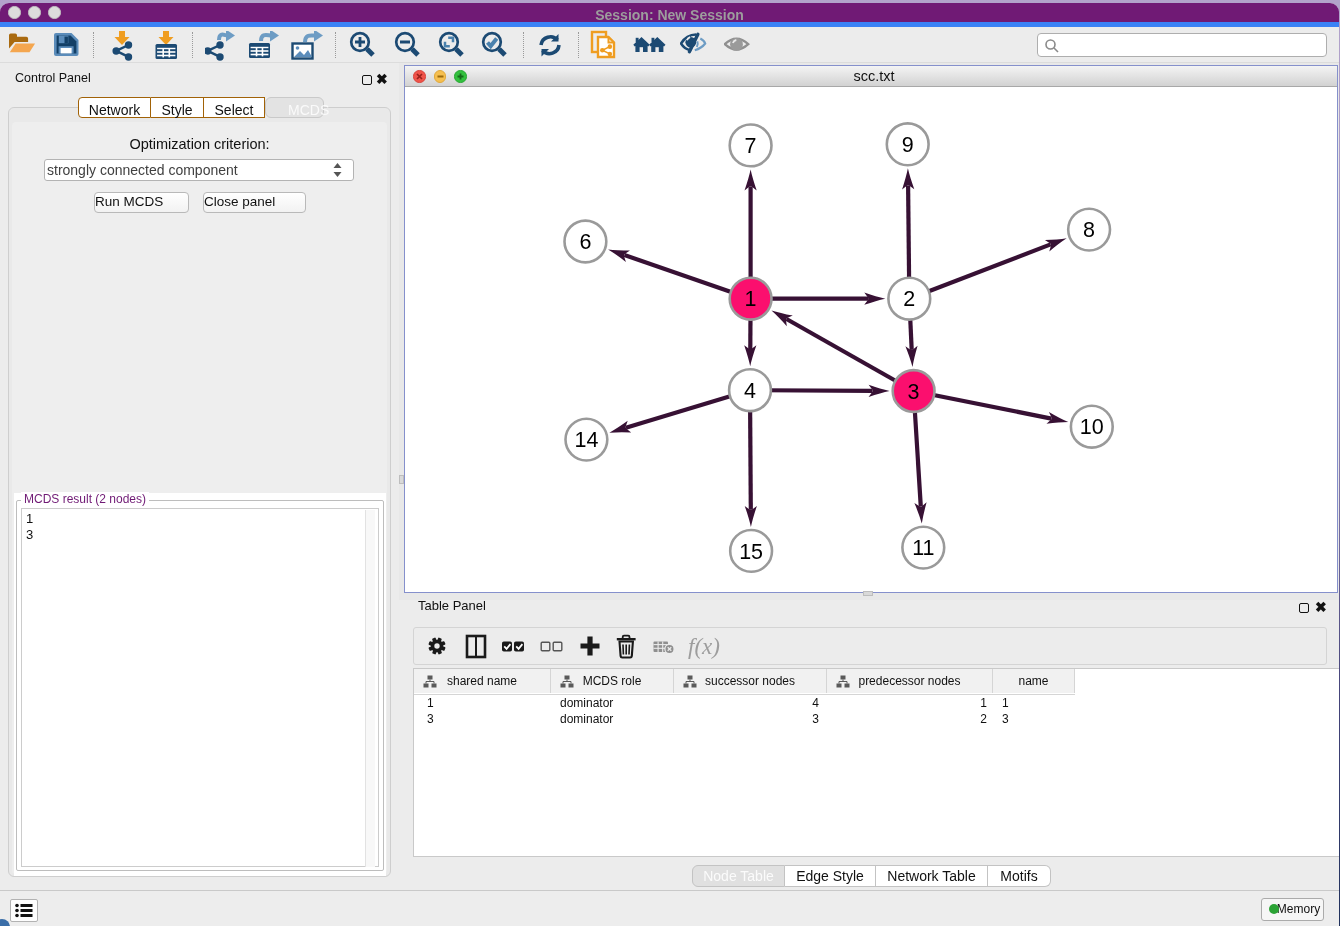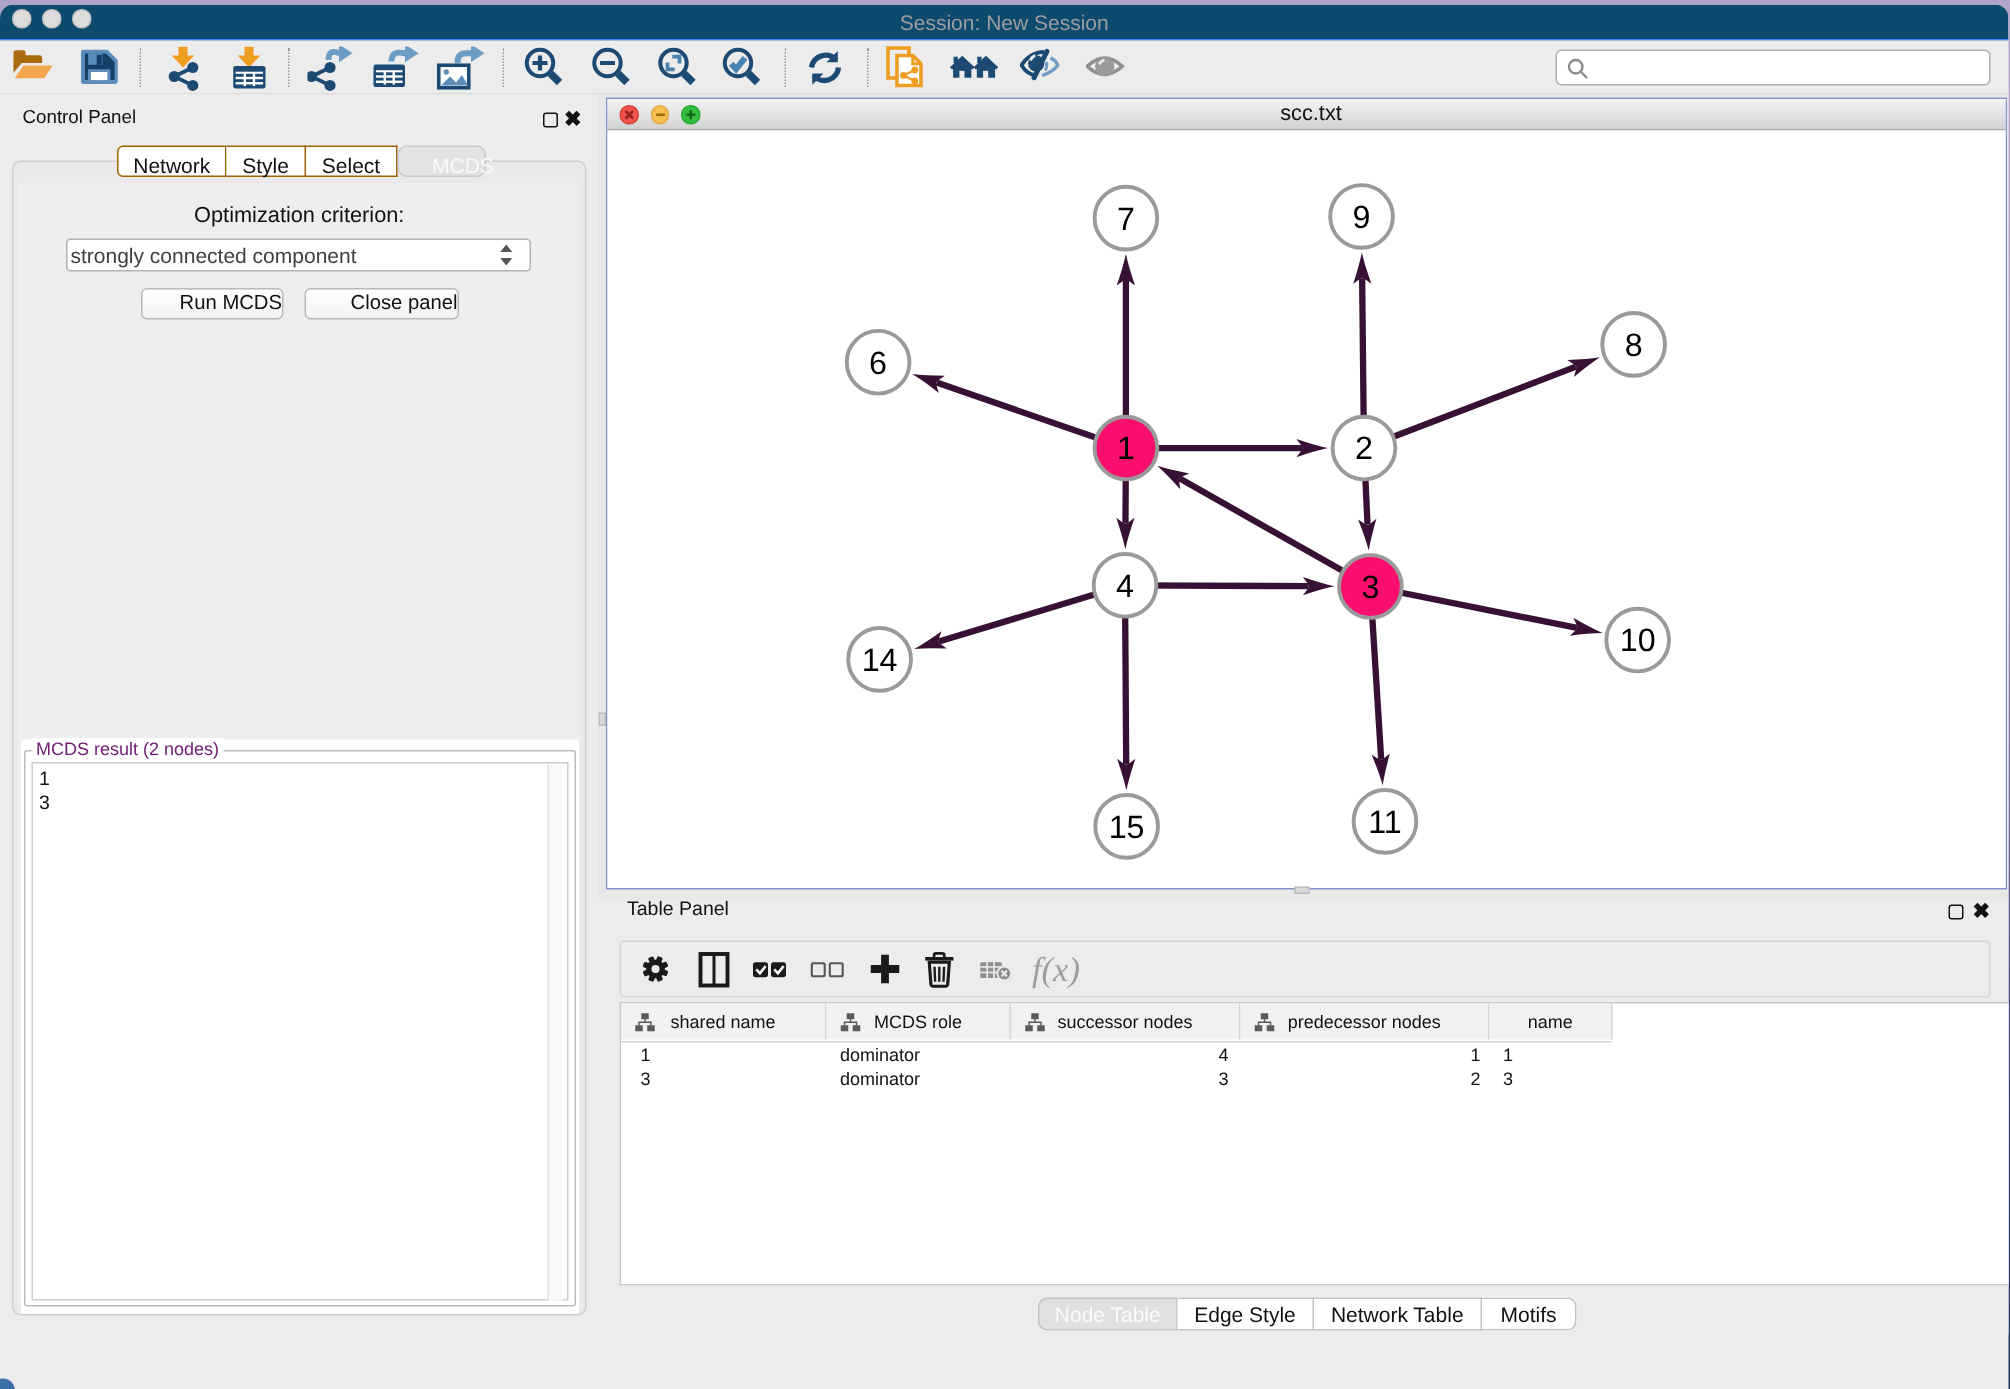--- a/index.html
+++ b/index.html
@@ -1,35 +1,35 @@
 <!DOCTYPE html>
 <html><head><meta charset="utf-8"><style>
 *{margin:0;padding:0;box-sizing:border-box;}
 html,body{width:1340px;height:926px;overflow:hidden;font-family:"Liberation Sans",sans-serif;}
 body{background:linear-gradient(180deg,#b2a3cb 0%,#a291bd 40%,#45447a 75%,#20315c 100%);position:relative;}
 .abs{position:absolute;}
 #win{position:absolute;left:0;top:3px;width:1339px;height:923px;background:#ececec;border-radius:9px 9px 0 0;overflow:hidden;}
-#titlebar{position:absolute;left:0;top:0;width:100%;height:24px;background:#0c4a6e;border-bottom:1px solid #3b82f6;}
+#titlebar{position:absolute;left:0;top:0;width:100%;height:24px;background:#701a75;border-bottom:5px solid #3b82f6;font-weight:bold;}
 .tl{position:absolute;top:3px;width:12.5px;height:12.5px;border-radius:50%;background:#dcdcdc;border:1px solid #c2c2c2;}
 #wtitle{position:absolute;top:4px;left:0;width:100%;text-align:center;font-size:14px;color:#9d9d9d;}
 #toolbar{position:absolute;left:0;top:24px;width:100%;height:36px;background:#ececec;border-bottom:1px solid #dcdcdc;}
 .tsep{position:absolute;top:5px;height:26px;width:1px;border-left:1px dotted #9a9a9a;}
 #search{position:absolute;left:1037px;top:30px;width:290px;height:24px;background:#fff;border:1px solid #aeaeae;border-radius:4px;}
 
 #cpanel{position:absolute;left:0;top:60px;width:399px;height:827px;background:#ececec;}
 #cp-title{position:absolute;left:15px;top:8px;font-size:12.5px;color:#111;}
 .hicon-sq{position:absolute;top:12px;width:10px;height:10px;border:1.6px solid #111;border-radius:2px;}
 .hicon-x{position:absolute;top:8px;font-size:14px;color:#111;font-weight:bold;}
 .tab{position:absolute;top:34px;height:21px;background:#fff;border:1px solid #a16207;font-size:14px;text-align:center;line-height:25px;color:#111;}
 #tab-mcds{background:#e3e3e3;color:#fafafa;border:1px solid #c9c9c9;border-radius:6px;}
 #cp-box{position:absolute;left:8px;top:44px;width:383px;height:770px;background:#e9e9e9;border:1px solid #cecece;border-radius:6px;}
 #cp-inner{position:absolute;left:3px;top:14px;width:375px;height:752px;background:#eeeeee;border-radius:4px;}
 #optlabel{position:absolute;left:0;top:73px;width:100%;text-align:center;font-size:14.5px;color:#111;}
 #combo{position:absolute;left:44px;top:96px;width:310px;height:22px;background:#fff;border:1px solid #b3b3b3;border-radius:3px;font-size:14px;line-height:20px;padding-left:2px;color:#404040;}
-.btn{position:absolute;top:129px;height:21px;background:linear-gradient(#ffffff,#f2f2f2);border:1px solid #b9b9b9;border-radius:4px;font-size:13.5px;text-align:right;line-height:17px;color:#111;}
+.btn{position:absolute;top:129px;height:21px;background:linear-gradient(#ffffff,#f2f2f2);border:1px solid #b9b9b9;border-radius:4px;font-size:13.5px;text-align:left;line-height:17px;color:#111;}
 #fieldset{position:absolute;left:16px;top:437px;width:368px;height:371px;border:1px solid #bdbdbd;border-radius:2px;}
 #legend{position:absolute;left:4px;top:-9px;background:#ffffff;font-size:12px;padding:0 3px;color:#701a75;}
 #resultbox{position:absolute;left:4px;top:7px;width:358px;height:359px;background:#fff;border:1px solid #cccccc;}
 #scrolltrack{position:absolute;right:3px;top:1px;width:10px;height:357px;background:#f8f8f8;border-left:1px solid #e2e2e2;}
 
 #mdi{position:absolute;left:399px;top:60px;width:941px;height:537px;background:#e8e8e8;}
 #iframe{position:absolute;left:5px;top:2px;width:934px;height:528px;border:1px solid #8590cc;background:#fff;}
 #ititle{position:absolute;left:0;top:0;width:100%;height:21px;background:linear-gradient(#f4f4f4,#d2d2d2);border-bottom:1px solid #a8a8a8;}
 #ititle .t{position:absolute;width:100%;text-align:center;top:2px;font-size:14.5px;color:#111;padding-left:6px;}
 .mac{position:absolute;top:4px;width:12.5px;height:12.5px;border-radius:50%;}
@@ -363,20 +363,35 @@
       <div class="cell" style="left:563px;top:43px;width:10px;text-align:right;">2</div>
       <div class="cell" style="left:588px;top:43px;">3</div>
     </div>
     <div id="btabs">
       <div class="btab" style="left:293px;width:93px;background:#e0e0e0;color:#fbfbfb;border-radius:6px 0 0 6px;">Node Table</div>
       <div class="btab" style="left:386px;width:91px;border-left:none;">Edge Style</div>
       <div class="btab" style="left:477px;width:112px;border-left:none;">Network Table</div>
       <div class="btab" style="left:589px;width:63px;border-left:none;border-radius:0 6px 6px 0;">Motifs</div>
     </div>
   </div>
+  <div id="status">
+    <div id="listbtn">
+        <svg width="18" height="15" style="position:absolute;left:4px;top:3px">
+          <g fill="#111">
+            <circle cx="2" cy="2.5" r="1.8"></circle>
+            <circle cx="2" cy="7.5" r="1.8"></circle>
+            <circle cx="2" cy="12.5" r="1.8"></circle>
+            <rect x="5.5" y="1" width="12" height="3"></rect>
+            <rect x="5.5" y="6" width="12" height="3"></rect>
+            <rect x="5.5" y="11" width="12" height="3"></rect>
+          </g>
+        </svg>
+      </div>
+    <div id="membtn"><div id="memdot"></div>Memory</div>
+  </div>
   <div id="search">
       <svg width="16" height="16" style="position:absolute;left:6px;top:4px">
         <circle cx="6.5" cy="6.5" r="4.5" fill="none" stroke="#8a8a8a" stroke-width="1.6"></circle>
         <line x1="10" y1="10" x2="14" y2="14" stroke="#8a8a8a" stroke-width="1.6"></line>
       </svg>
     </div>
   <div style="position:absolute;left:399px;top:472px;width:5px;height:9px;background:#d9d9d9;border:1px solid #bdbdbd;"></div>
   <div style="position:absolute;left:863px;top:588px;width:10px;height:5px;background:#d9d9d9;border:1px solid #bdbdbd;"></div>
   <div style="position:absolute;left:-6px;top:916px;width:16px;height:16px;border-radius:50%;background:#3a6ea8;"></div>
 </div>

